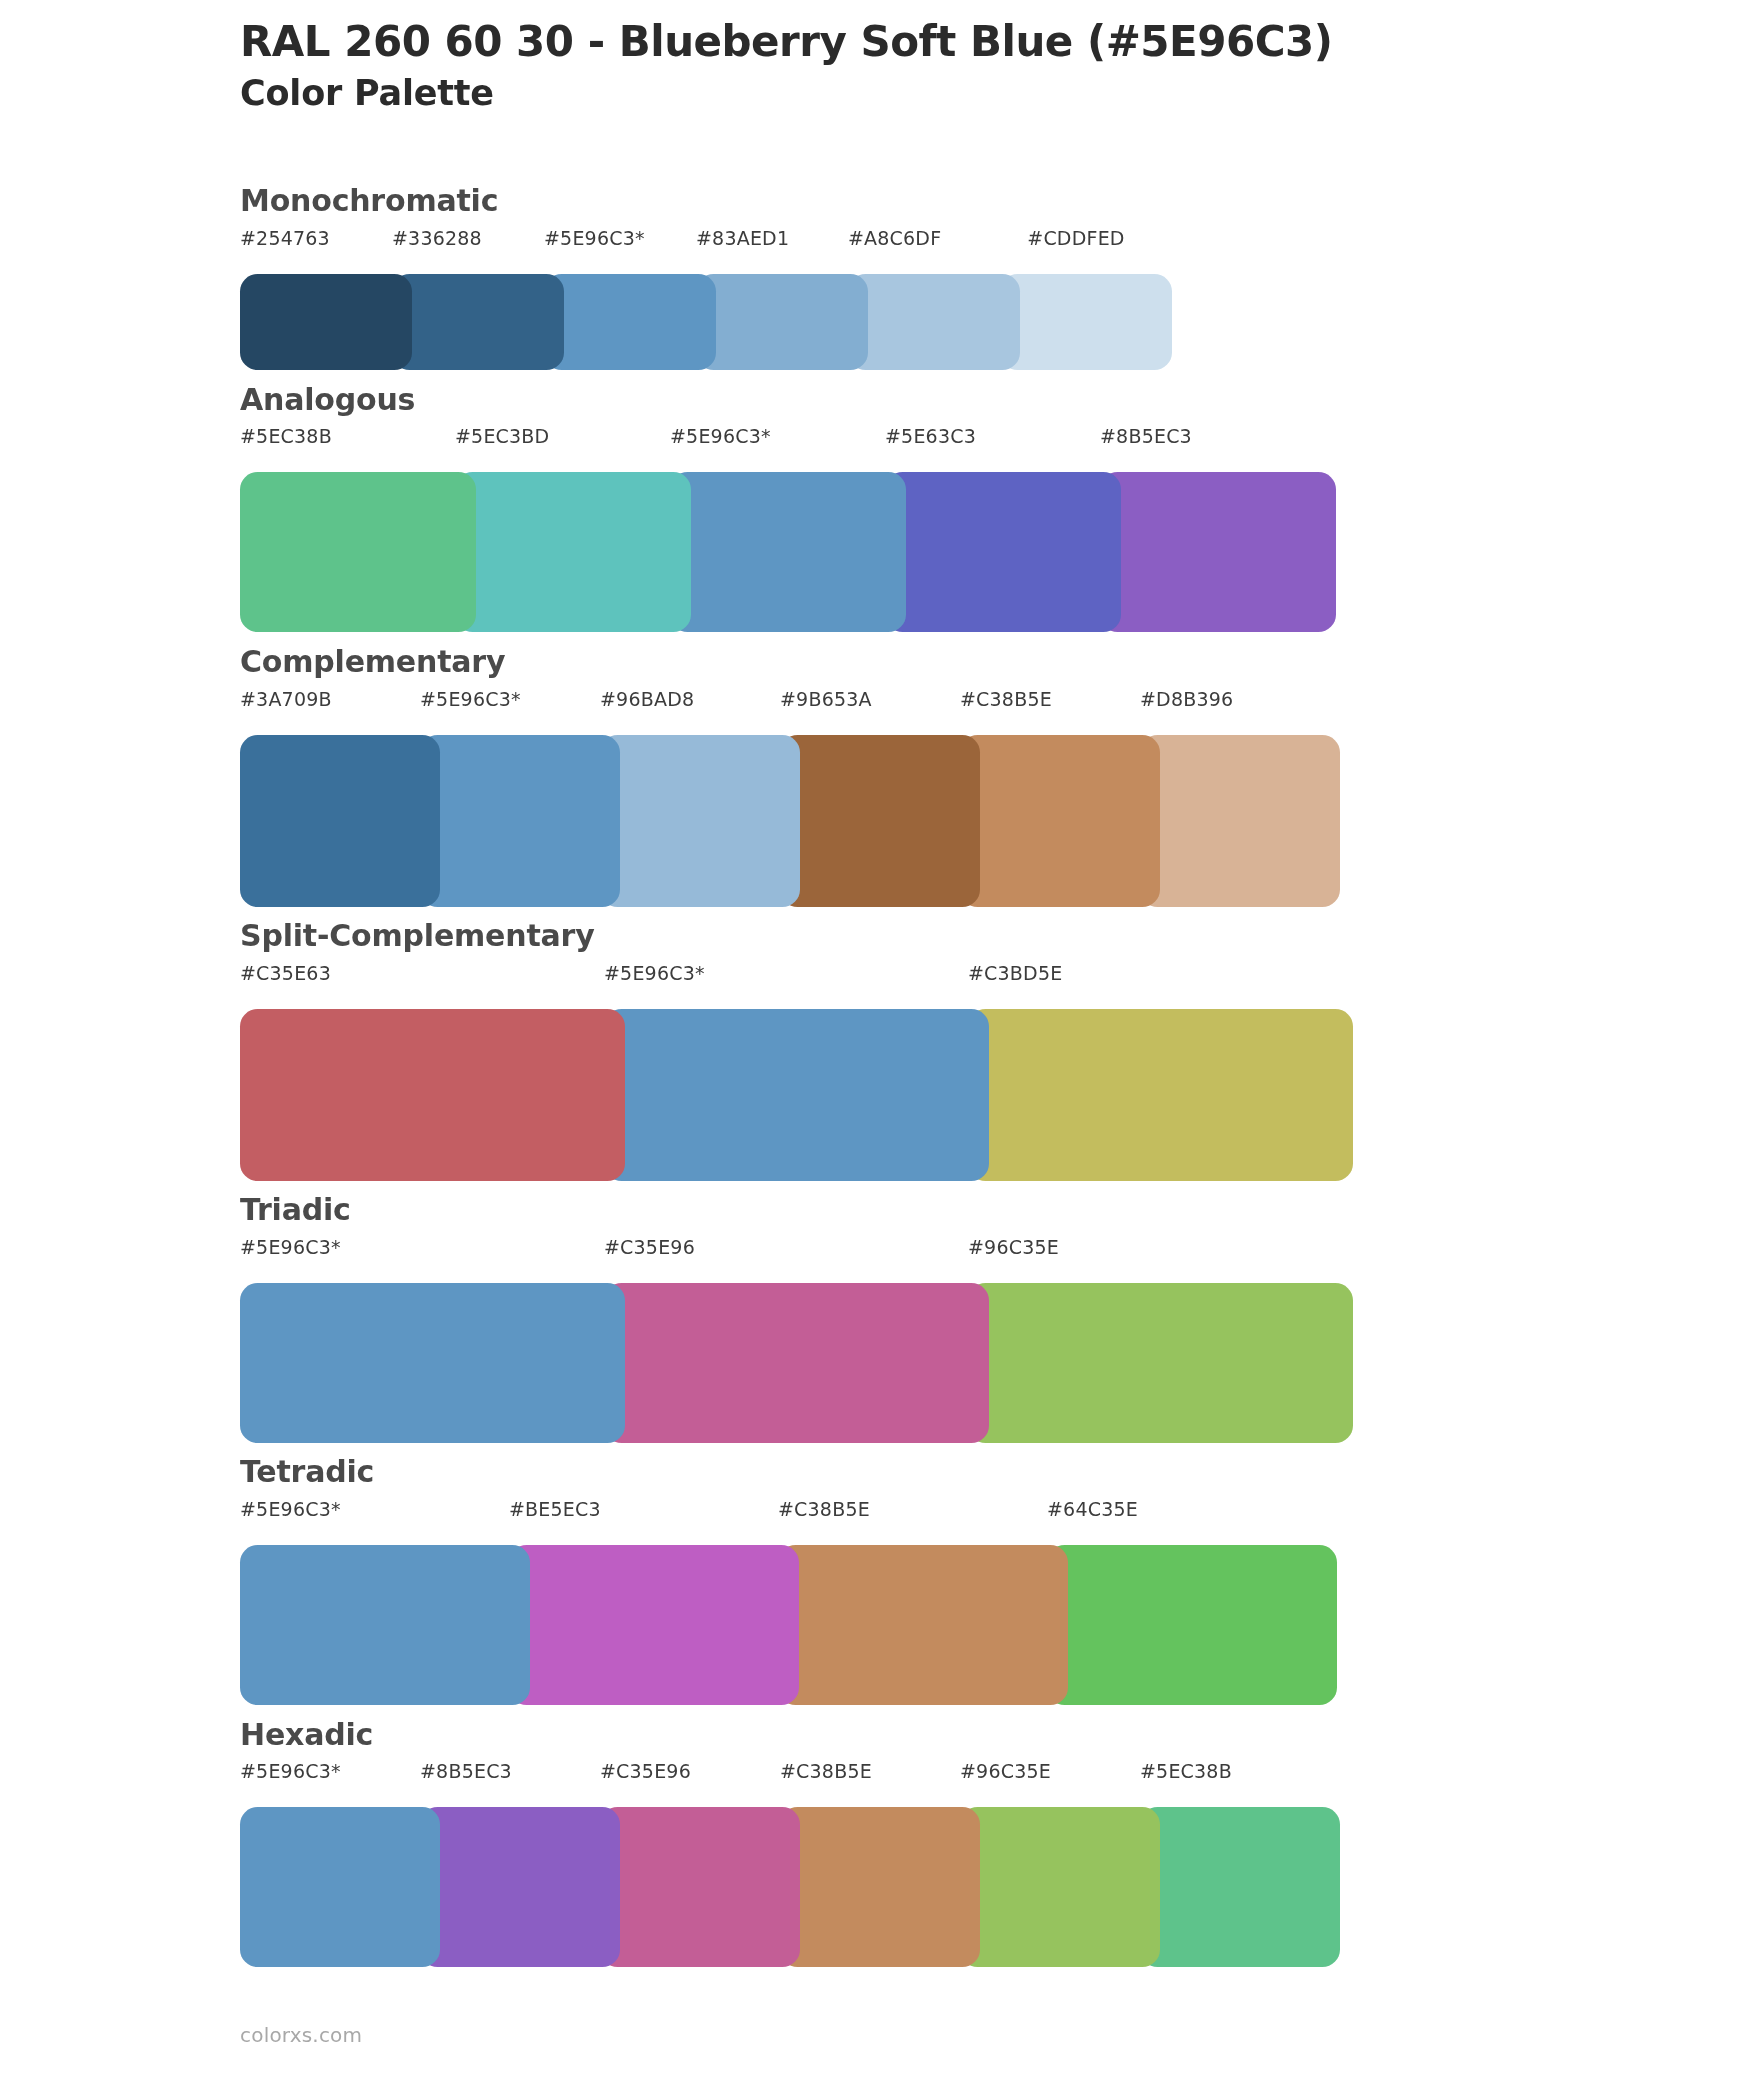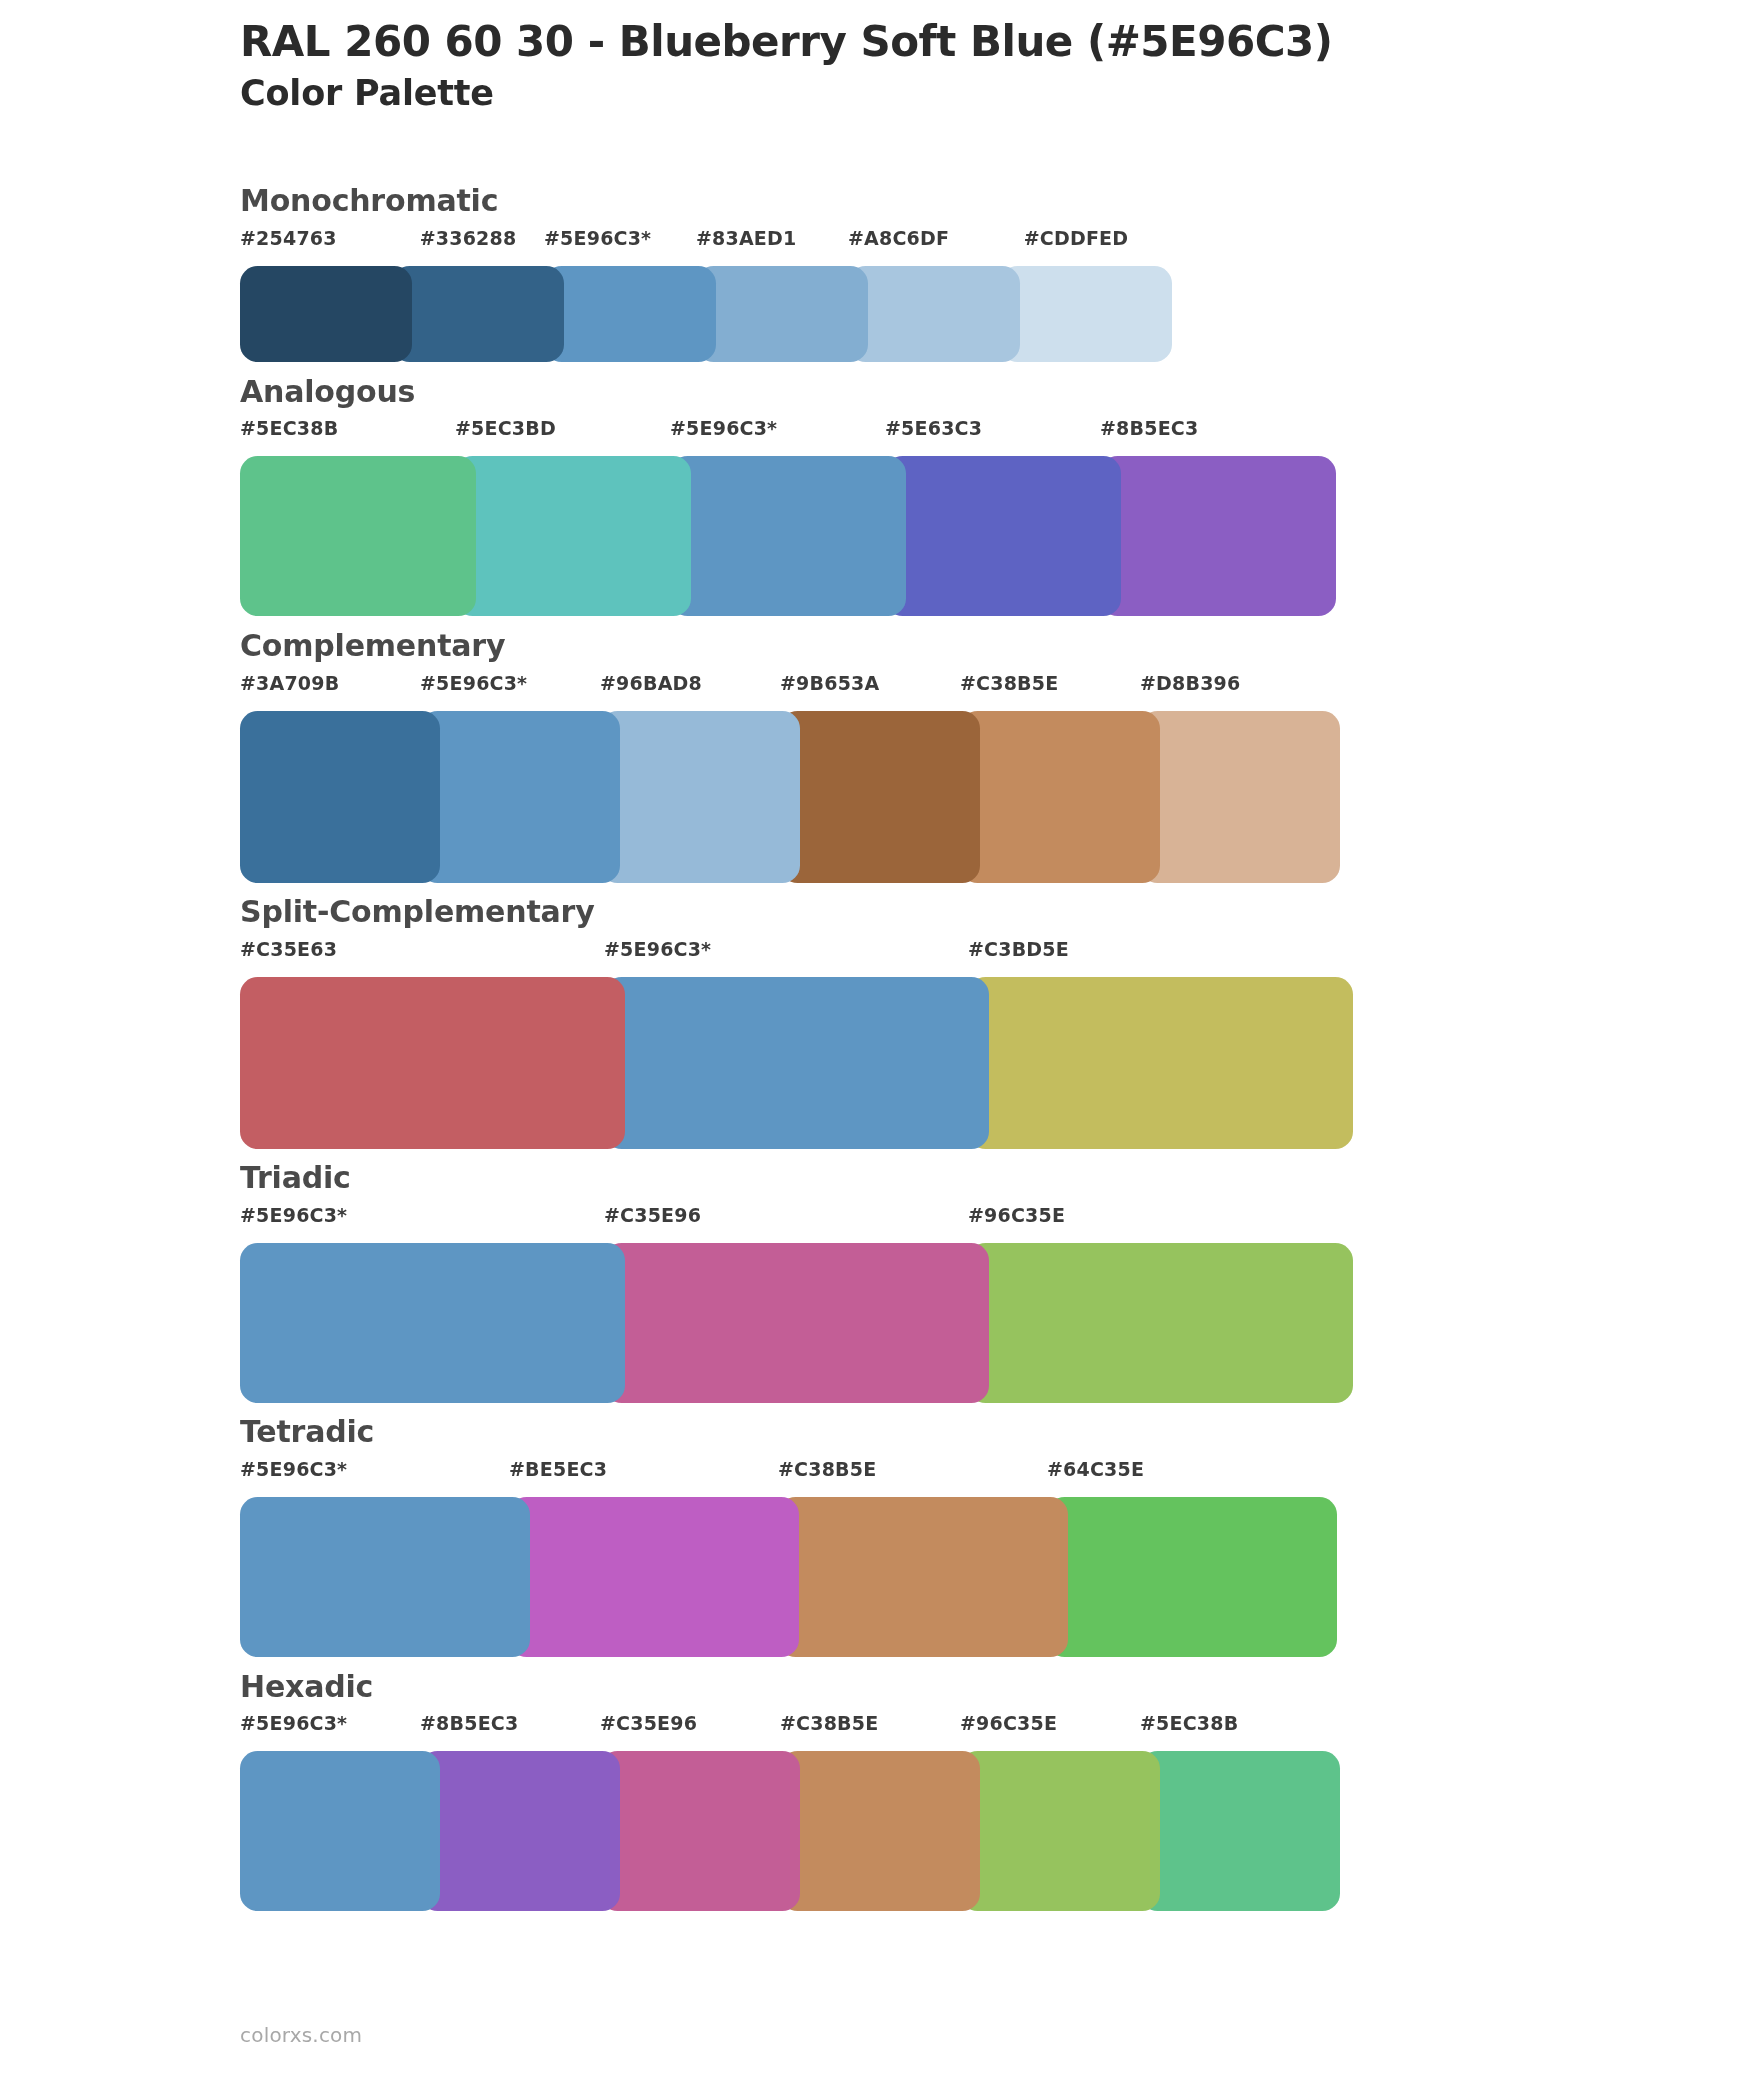--- a/index.html
+++ b/index.html
@@ -74,26 +74,26 @@
     margin-top: 12.8px;
     display: flex;
     align-items: flex-start;
   }
   .swatch {
     position: relative;
     flex: 1 1 auto;
   }
   .swatch-label {
     font-size: 19px;
-    font-weight: 700;
+    font-weight: 400;
     color: #3c3c3c;
     letter-spacing: 0.2px;
     line-height: 1;
     white-space: nowrap;
-    padding-bottom: 18px;
+    padding-bottom: 26px;
     display: block;
   }
   .swatch-chip {
     display: block;
     width: 100%;
     border-radius: 17.6px;
   }
   
   .swatch:nth-child(1) .swatch-chip { z-index: 10; }
   .swatch:nth-child(2) .swatch-chip { z-index: 9; }
@@ -126,21 +126,21 @@
   </div>
 
   <div class="sections" id="sections-root">
       <div class="section">
         <div class="section-title">Monochromatic</div>
         <div class="swatch-row" style="width: 1082px;">
           <div class="swatch" style="flex: 0 0 152px; width: 152px; z-index: 100;">
             <span class="swatch-label">#254763</span>
             <span class="swatch-chip" style="width: 172px; height: 96px; background: rgb(37, 71, 99);"></span>
           </div>
-          <div class="swatch" style="flex: 0 0 152px; width: 152px; z-index: 99; text-align: center;">
+          <div class="swatch" style="flex: 0 0 152px; width: 152px; z-index: 99;">
             <span class="swatch-label">#336288</span>
             <span class="swatch-chip" style="width: 172px; height: 96px; background: rgb(51, 98, 136);"></span>
           </div>
           <div class="swatch" style="flex: 0 0 152px; width: 152px; z-index: 97;">
             <span class="swatch-label">#5E96C3*</span>
             <span class="swatch-chip" style="width: 172px; height: 96px; background: rgb(94, 150, 195);"></span>
           </div>
           <div class="swatch" style="flex: 0 0 152px; width: 152px; z-index: 96;">
             <span class="swatch-label">#83AED1</span>
             <span class="swatch-chip" style="width: 172px; height: 96px; background: rgb(131, 174, 209);"></span>

